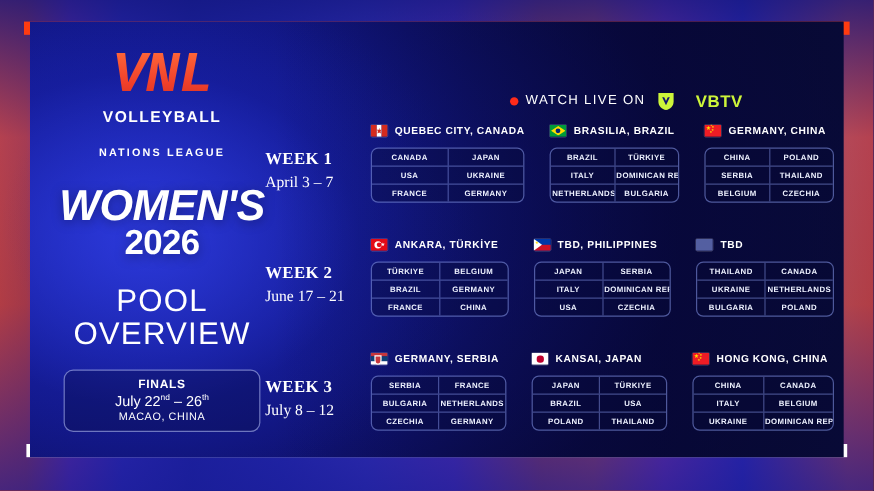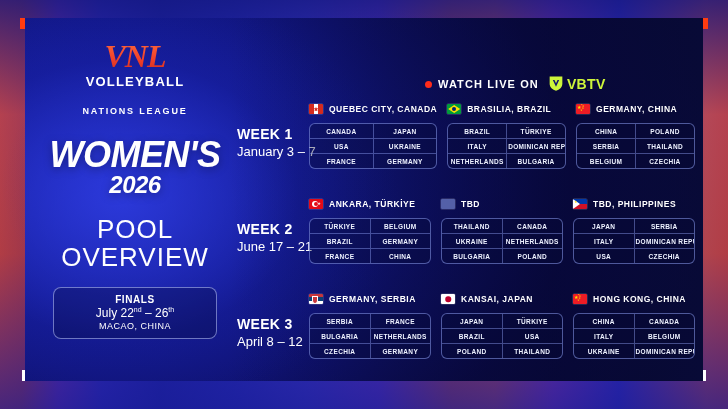--- a/index.html
+++ b/index.html
@@ -62,37 +62,37 @@
     background:linear-gradient(90deg, rgba(5,6,45,0) 30%, rgba(6,8,50,.35) 55%, rgba(5,6,48,.55) 78%, rgba(8,10,58,.5) 100%);
   }
 
   
   .left{
     position:absolute;left:10px;top:6px;width:200px;height:349px;
     text-align:center;color:#fff;
   }
   .logo{margin-top:16px;}
   .logo-mark{
-    font-family:Liberation Serif, serif;
-    font-weight:bold;font-style:italic;font-size:32px;letter-spacing:-1px;
+    font-family:Liberation Mono, monospace;
+    font-weight:bold;font-style:italic;font-size:48px;letter-spacing:-1px;
     line-height:1;
     background:linear-gradient(180deg,#ff6a3a 0%,#f0402a 60%,#d4301f 100%);
     -webkit-background-clip:text;background-clip:text;color:transparent;
     display:inline-block;
   }
   .logo-l1{font-size:13px;font-weight:bold;letter-spacing:1.2px;margin-top:2px;color:#fff;}
   .logo-l2{font-size:9px;font-weight:bold;letter-spacing:1.8px;margin-top:17px;color:#fff;}
 
   .womens{
     font-size:36px;font-weight:bold;font-style:italic;letter-spacing:-.5px;
     margin-top:22px;line-height:.96;color:#fff;
     text-shadow:0 2px 10px rgba(0,0,0,.35);
   }
   .year{
-    font-size:24px;font-weight:bold;font-style:italic;letter-spacing:-.5px;
+    font-size:29px;font-weight:bold;letter-spacing:-.5px;
     line-height:1;color:#fff;
     text-shadow:0 2px 10px rgba(0,0,0,.35);
   }
   .pool{
     margin-top:18px;font-size:26px;font-weight:300;letter-spacing:1px;line-height:1.08;color:#fff;
   }
 
   .finals-box{
     margin:16px auto 0;width:146px;border:1px solid rgba(190,200,255,.55);
     border-radius:8px;padding:6px 8px 7px;background:rgba(8,10,60,.30);
@@ -100,33 +100,33 @@
   .finals-title{font-size:10px;font-weight:bold;letter-spacing:.6px;color:#fff;}
   .finals-date{font-size:12px;font-weight:300;margin-top:1px;color:#fff;}
   .finals-date sup{font-size:7px;vertical-align:super;}
   .finals-place{font-size:9px;letter-spacing:.5px;margin-top:1px;color:#fff;}
 
   
   .watch{
     position:absolute;left:400px;top:58px;display:flex;align-items:center;gap:6px;
   }
   .live-dot{width:7px;height:7px;border-radius:50%;background:#ff2b1a;display:inline-block;}
-  .watch-text{font-size:11px;font-weight:bold;letter-spacing:1.1px;color:#fff;}
-  .vbtv-logo{display:flex;align-items:flex-start;gap:4px;margin-left:4px;}
+  .watch-text{font-size:11px;font-weight:normal;letter-spacing:1.1px;color:#fff;}
+  .vbtv-logo{display:flex;align-items:flex-end;gap:18px;margin-left:4px;}
   .vbtv-mark{width:14px;height:15px;}
   .vbtv-text{font-size:14px;font-weight:bold;letter-spacing:.4px;color:#cdf53a;}
 
   
   .weeks{position:absolute;left:196px;top:84px;right:8px;}
   .week-row{position:relative;height:95px;}
-  .week-label{position:absolute;left:16px;top:24px;width:86px;color:#fff;}
+  .week-label{position:absolute;left:0;top:24px;width:86px;color:#fff;font-family:Liberation Serif, serif;}
   .week-name{font-size:14px;font-weight:bold;letter-spacing:.3px;}
   .week-date{font-size:13px;font-weight:300;margin-top:2px;}
 
-  .pools{position:absolute;left:88px;top:0;right:0;display:flex;gap:10px;}
+  .pools{position:absolute;left:88px;top:0;right:0;display:flex;gap:21px;}
   .pool-block{width:134px;}
   .pool-head{display:flex;align-items:center;gap:6px;height:14px;margin-bottom:7px;}
   .flag{width:14px;height:10px;flex:0 0 auto;border-radius:1px;overflow:hidden;position:relative;display:block;box-shadow:0 0 0 .5px rgba(255,255,255,.25);}
   .pool-city{font-size:8.5px;font-weight:bold;letter-spacing:.5px;color:#fff;white-space:nowrap;}
 
   .pool-table{
     border:1px solid rgba(150,170,255,.5);border-radius:6px;overflow:hidden;
     background:rgba(6,8,52,.35);
   }
   .pool-table .trow{display:flex;}
@@ -193,21 +193,21 @@
           <path d="M6.5 7 L12 18.5 L17.5 7 L14.6 7 L12 12.6 L9.4 7 Z" fill="#12146e"></path>
         </svg>
         <span class="vbtv-text">VBTV</span>
       </span>
     </div>
 
     <div class="weeks" id="weeks">
         <div class="week-row">
           <div class="week-label">
             <div class="week-name">WEEK 1</div>
-            <div class="week-date">January 3 – 7</div>
+            <div class="week-date">April 3 – 7</div>
           </div>
           <div class="pools">
             <div class="pool-block">
               <div class="pool-head">
                 <span class="flag">
                   <span class="f-stripes-v">
                     <i style="background:#d52b1e"></i>
                     <i style="background:#fff"></i>
                     <i style="background:#d52b1e"></i>
                   </span>
@@ -310,42 +310,20 @@
                 </div>
                 <div class="trow">
                   <div class="tcell">FRANCE</div>
                   <div class="tcell">CHINA</div>
                 </div>
               </div>
             </div>
             <div class="pool-block">
               <div class="pool-head">
                 <span class="flag">
-                  <span style="position:absolute;inset:0;background:#6e7cc4;opacity:.75"></span>
-                </span>
-                <span class="pool-city">TBD</span>
-              </div>
-              <div class="pool-table">
-                <div class="trow">
-                  <div class="tcell">THAILAND</div>
-                  <div class="tcell">CANADA</div>
-                </div>
-                <div class="trow">
-                  <div class="tcell">UKRAINE</div>
-                  <div class="tcell">NETHERLANDS</div>
-                </div>
-                <div class="trow">
-                  <div class="tcell">BULGARIA</div>
-                  <div class="tcell">POLAND</div>
-                </div>
-              </div>
-            </div>
-            <div class="pool-block">
-              <div class="pool-head">
-                <span class="flag">
                   <span style="position:absolute;inset:0;background:#0038a8"></span>
                   <span style="position:absolute;left:0;bottom:0;width:100%;height:50%;background:#ce1126"></span>
                   <span style="position:absolute;left:0;top:0;width:7px;height:100%;background:#fff;clip-path:polygon(0 0,100% 50%,0 100%)"></span>
                   <span class="f-star" style="left:1.2px;top:2.4px;font-size:3.4px">★</span>
                 </span>
                 <span class="pool-city">TBD, PHILIPPINES</span>
               </div>
               <div class="pool-table">
                 <div class="trow">
                   <div class="tcell">JAPAN</div>
@@ -354,26 +332,48 @@
                 <div class="trow">
                   <div class="tcell">ITALY</div>
                   <div class="tcell">DOMINICAN REPUBLIC</div>
                 </div>
                 <div class="trow">
                   <div class="tcell">USA</div>
                   <div class="tcell">CZECHIA</div>
                 </div>
               </div>
             </div>
+            <div class="pool-block">
+              <div class="pool-head">
+                <span class="flag">
+                  <span style="position:absolute;inset:0;background:#6e7cc4;opacity:.75"></span>
+                </span>
+                <span class="pool-city">TBD</span>
+              </div>
+              <div class="pool-table">
+                <div class="trow">
+                  <div class="tcell">THAILAND</div>
+                  <div class="tcell">CANADA</div>
+                </div>
+                <div class="trow">
+                  <div class="tcell">UKRAINE</div>
+                  <div class="tcell">NETHERLANDS</div>
+                </div>
+                <div class="trow">
+                  <div class="tcell">BULGARIA</div>
+                  <div class="tcell">POLAND</div>
+                </div>
+              </div>
+            </div>
           </div>
         </div>
         <div class="week-row">
           <div class="week-label">
             <div class="week-name">WEEK 3</div>
-            <div class="week-date">April 8 – 12</div>
+            <div class="week-date">July 8 – 12</div>
           </div>
           <div class="pools">
             <div class="pool-block">
               <div class="pool-head">
                 <span class="flag">
                   <span class="f-stripes-h">
                     <i style="background:#c6363c"></i>
                     <i style="background:#0c4076"></i>
                     <i style="background:#fff"></i>
                   </span>

